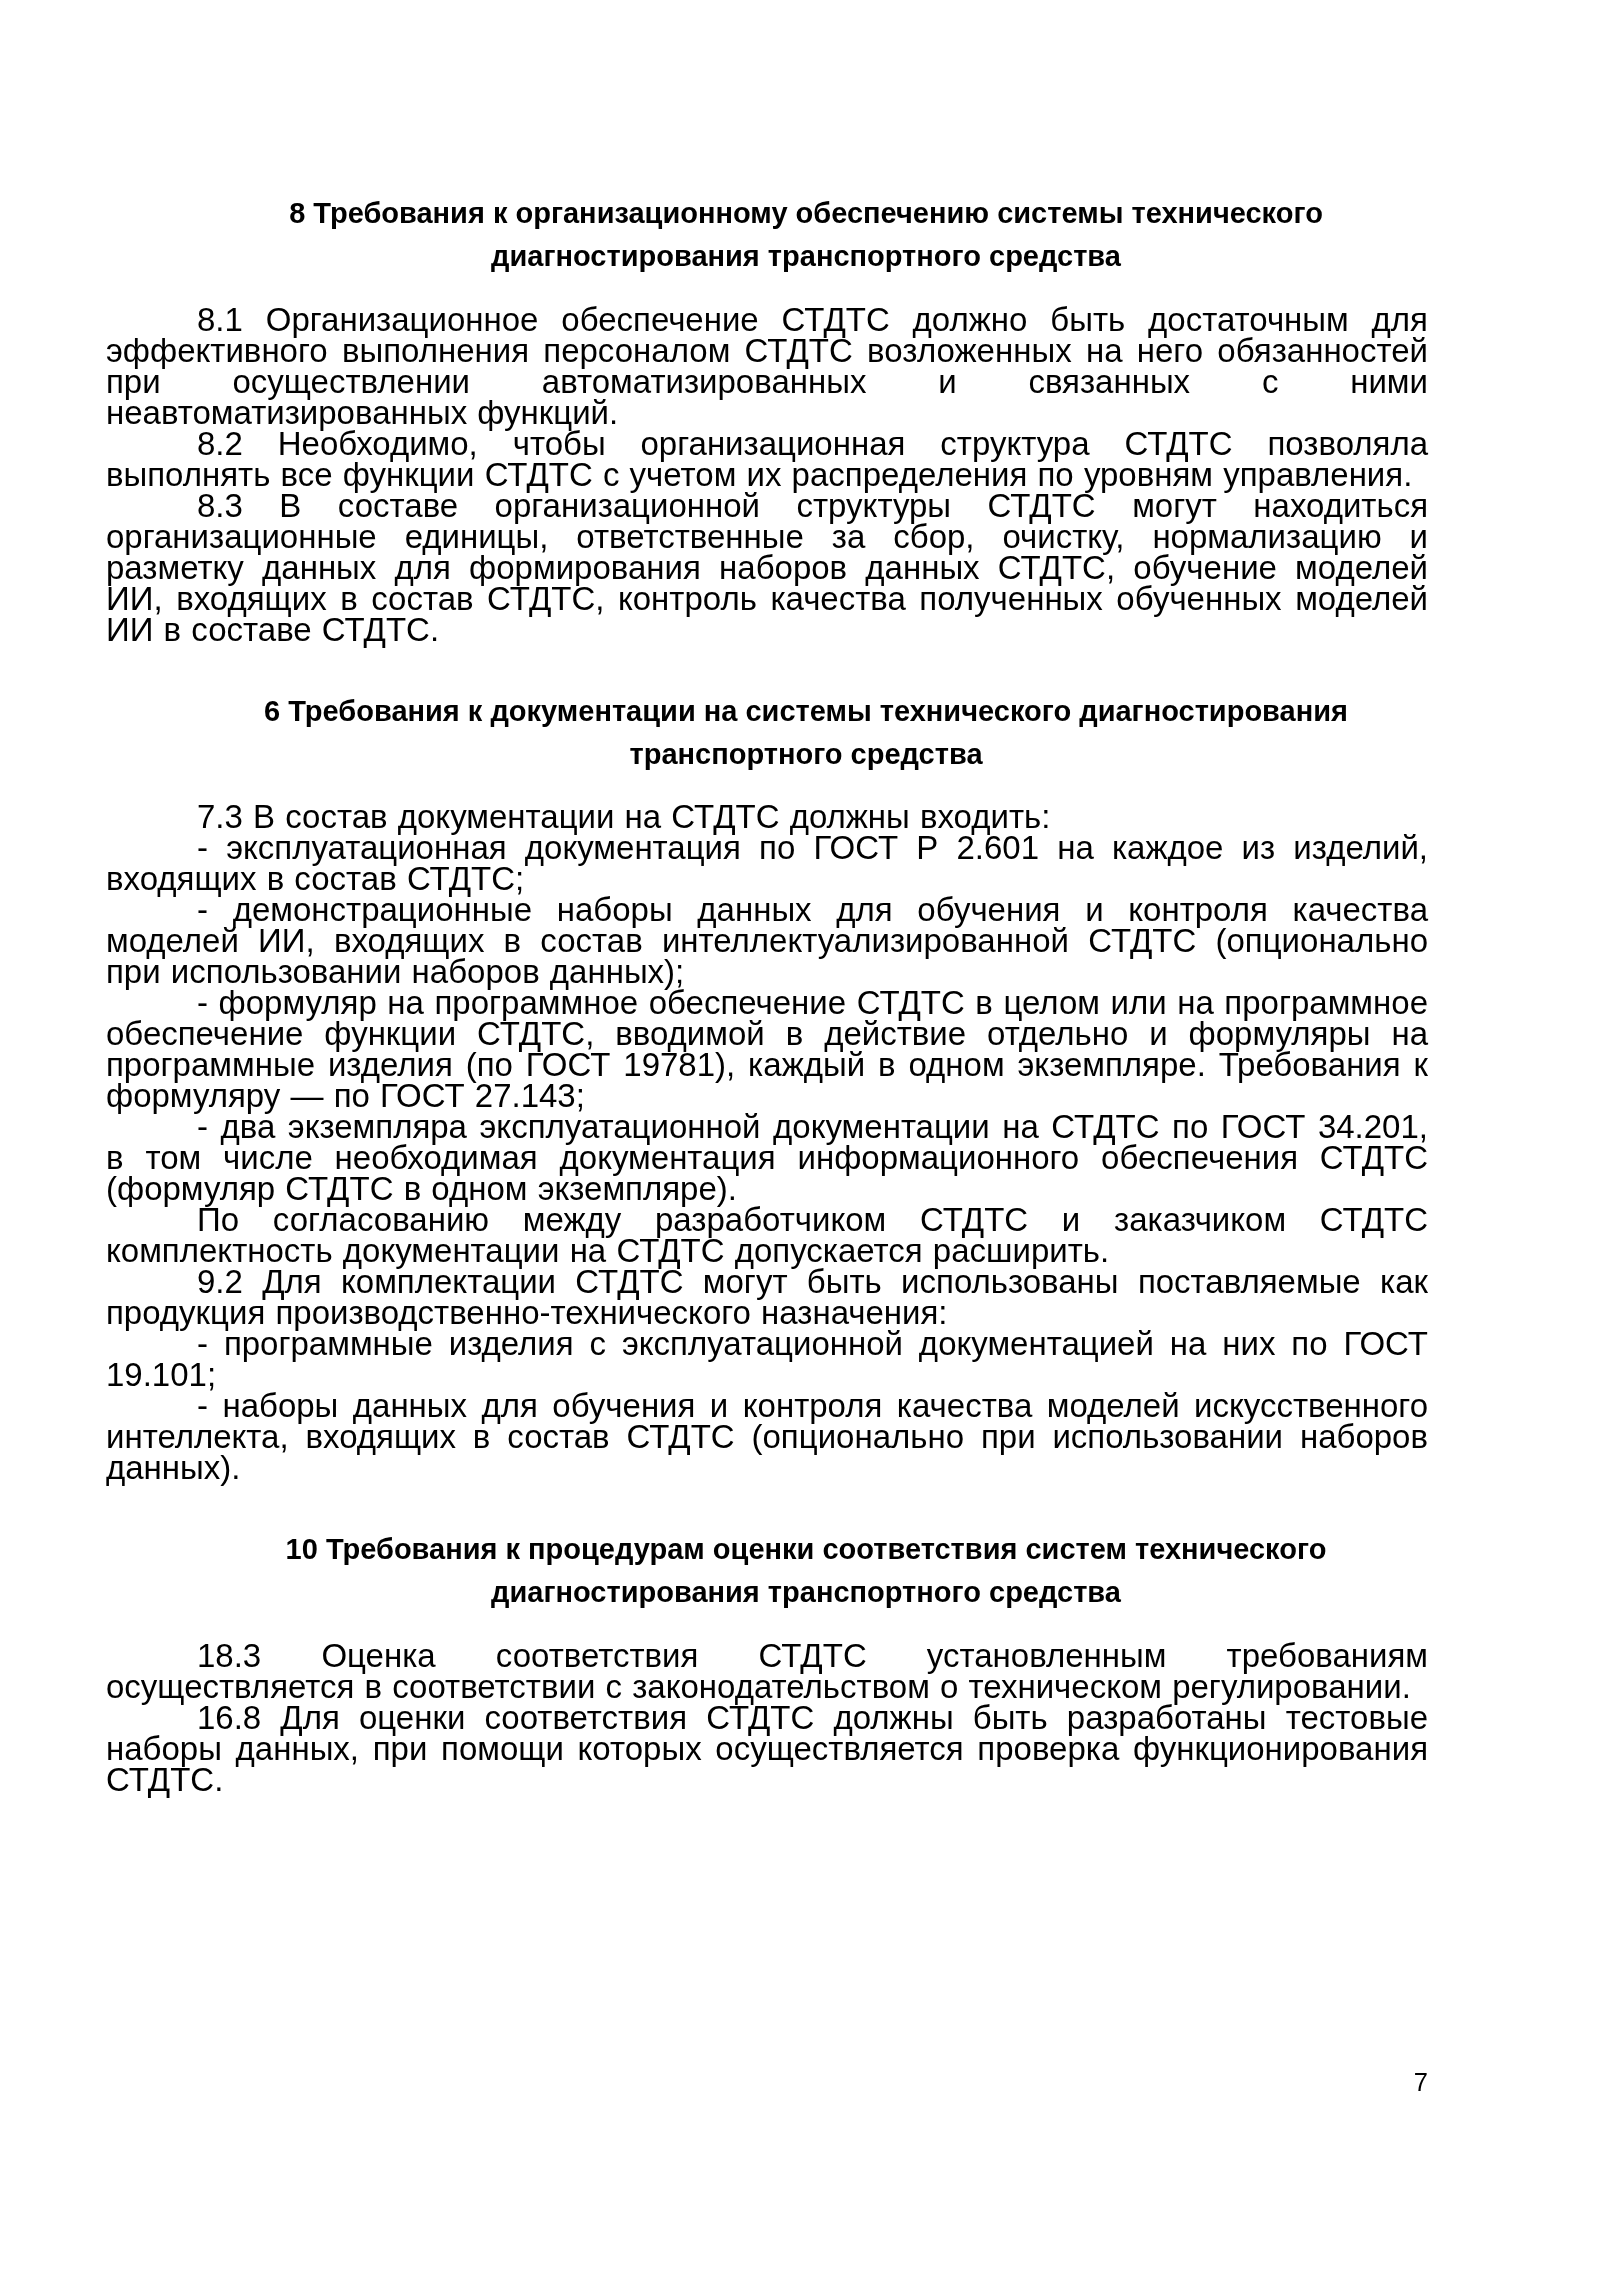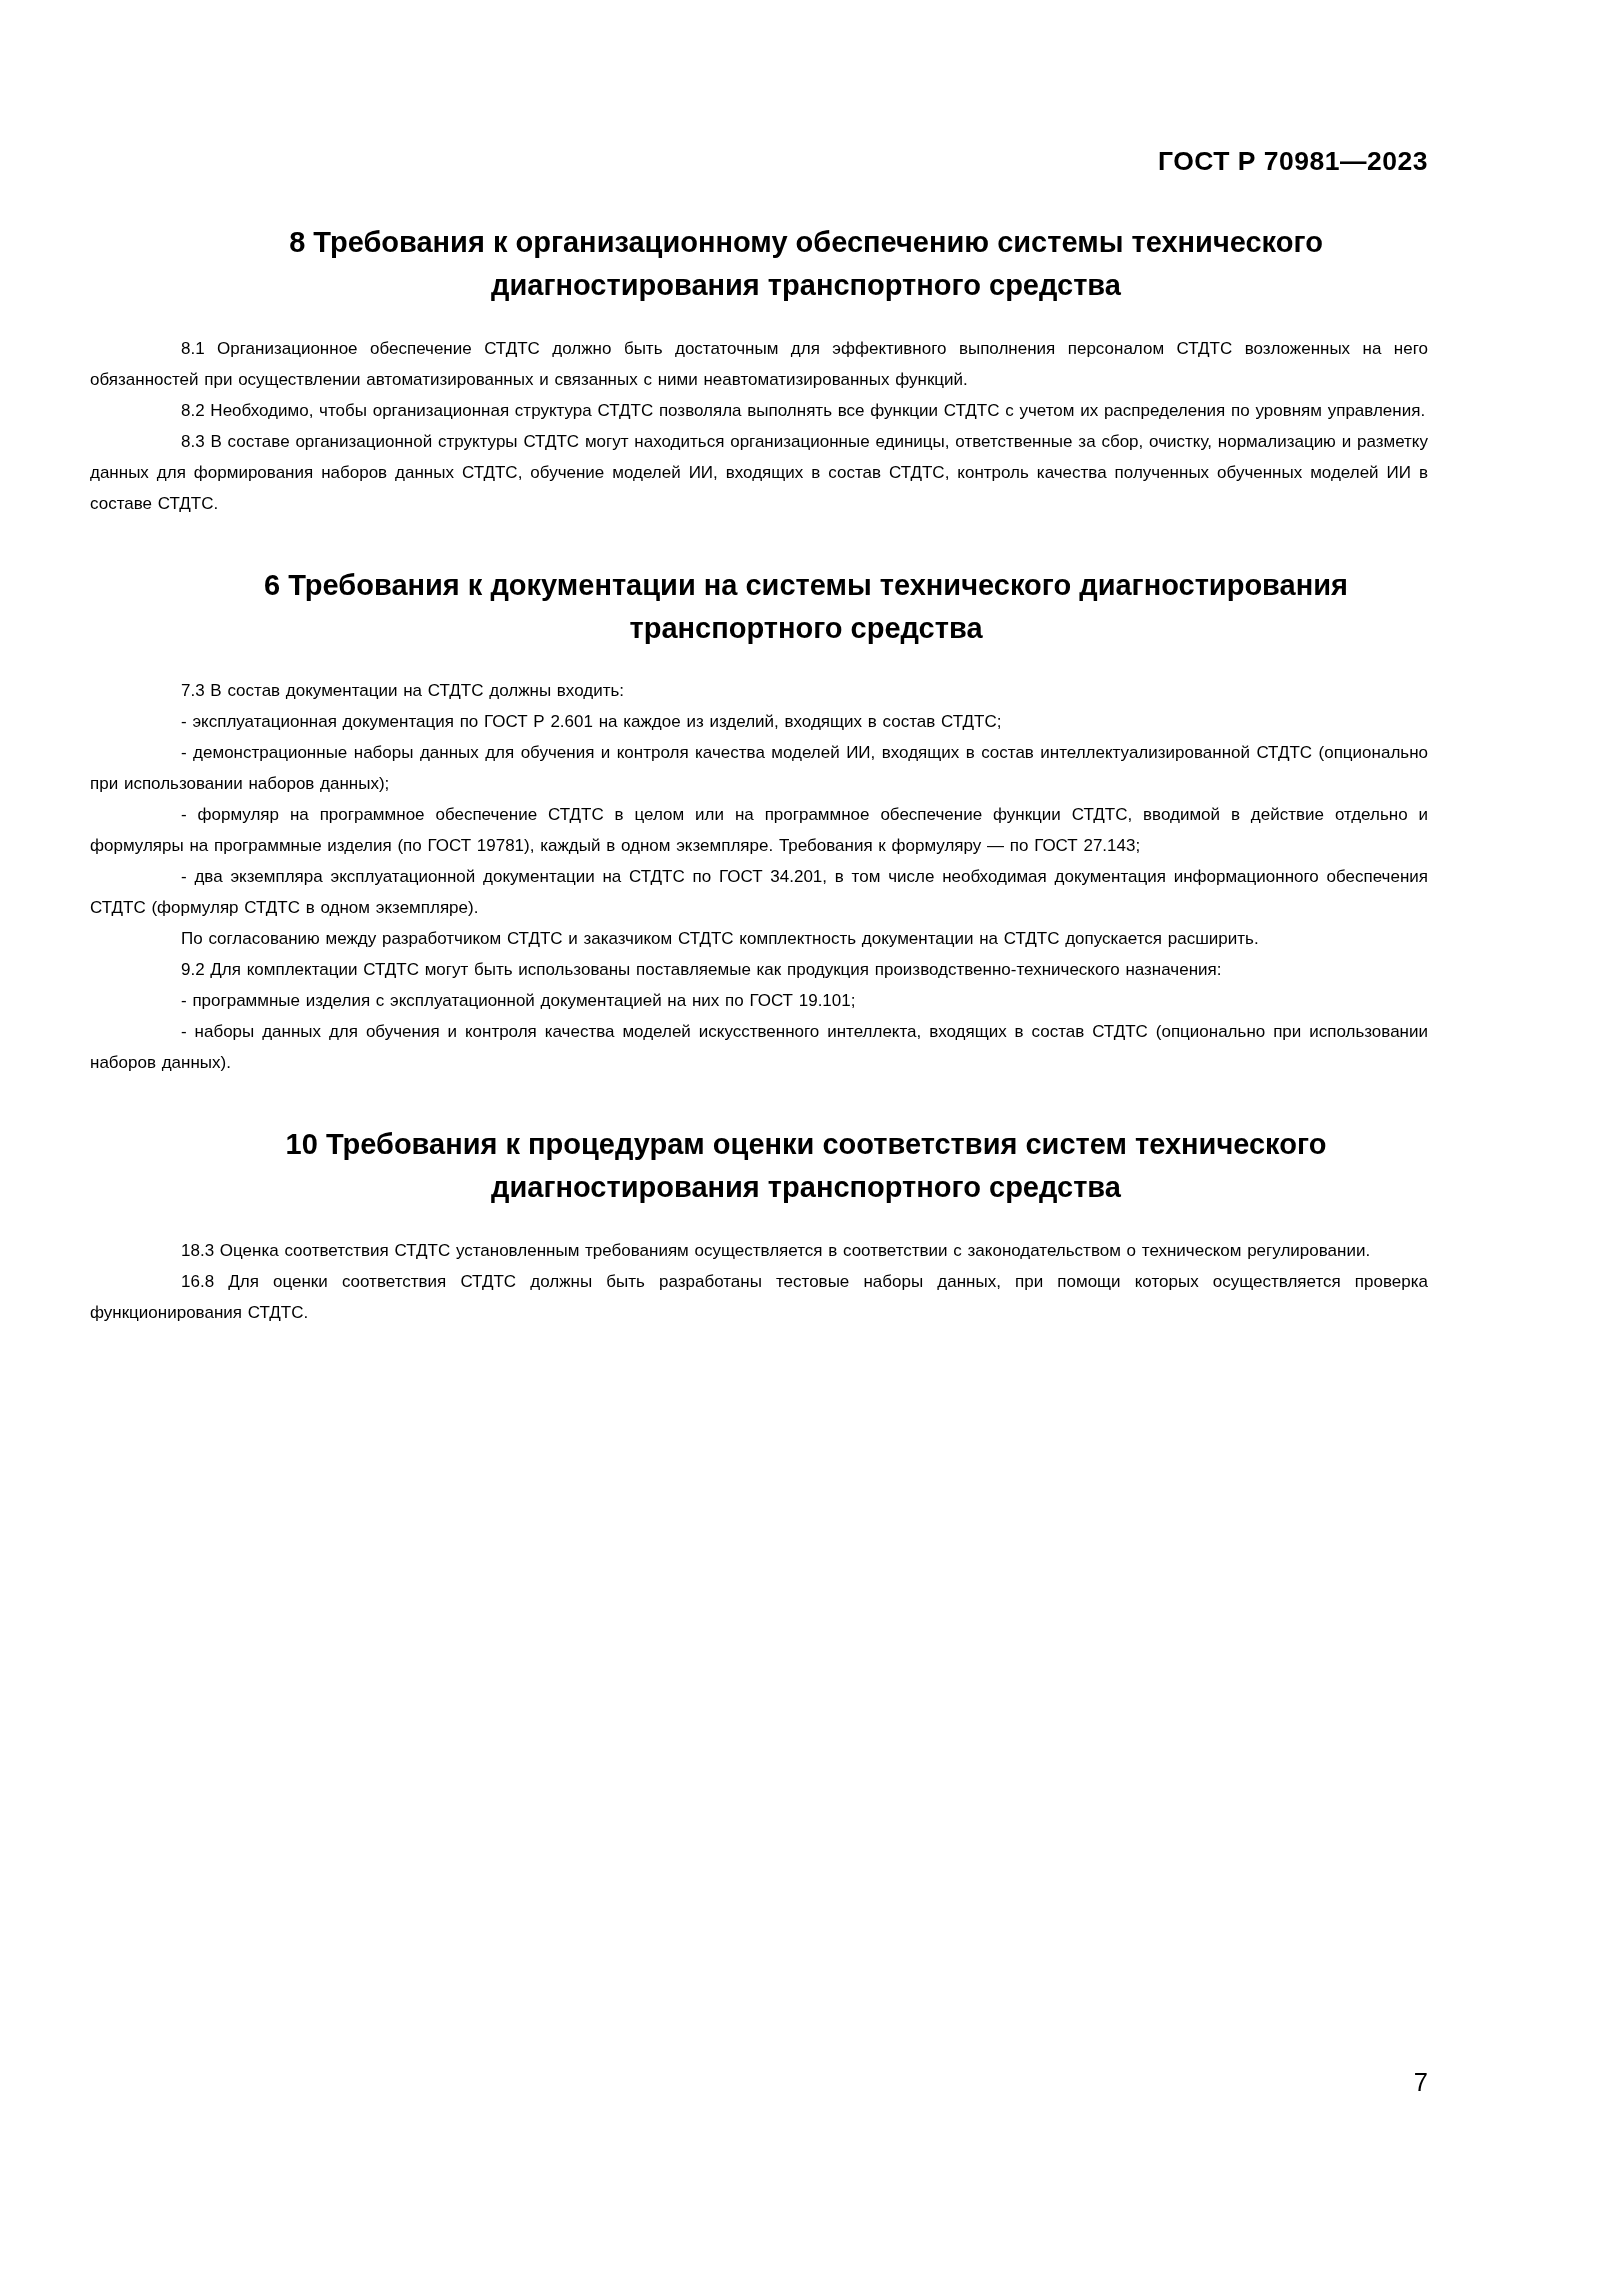--- a/index.html
+++ b/index.html
@@ -24,40 +24,40 @@
   }
   .sec-heading {
     font-size: 29px;
     font-weight: bold;
     line-height: 43px;
     margin: 45px 0 25.5px 0;
     padding-left: 94px;
     text-align: center;
   }
   .para {
-    font-size: 17px;
+    font-size: 33px;
     line-height: 31px;
     text-align: justify;
     text-indent: 91px;
     word-spacing: 1px;
+    margin-left: 16px;
   }
   .page-number {
     position: absolute;
     top: 2068px;
     right: 193px;
     font-size: 25.5px;
     line-height: 29px;
   }
 </style>
 </head>
 <body>
 
 <div class="page">
 
-  <div class="running-head">ГОСТ Р 70981—2023</div>
 
   <section>
     <h2 class="sec-heading">8 Требования к организационному обеспечению системы технического диагностирования транспортного средства</h2>
     <p class="para">8.1 Организационное обеспечение СТДТС должно быть достаточным для эффективного выполнения персоналом СТДТС возложенных на него обязанностей при осуществлении автоматизированных и связанных с ними неавтоматизированных функций.</p>
     <p class="para">8.2 Необходимо, чтобы организационная структура СТДТС позволяла выполнять все функции СТДТС с учетом их распределения по уровням управления.</p>
     <p class="para">8.3 В составе организационной структуры СТДТС могут находиться организационные единицы, ответственные за сбор, очистку, нормализацию и разметку данных для формирования наборов данных СТДТС, обучение моделей ИИ, входящих в состав СТДТС, контроль качества полученных обученных моделей ИИ в составе СТДТС.</p>
   </section>
 
   <section>
     <h2 class="sec-heading">6 Требования к документации на системы технического диагностирования транспортного средства</h2>

